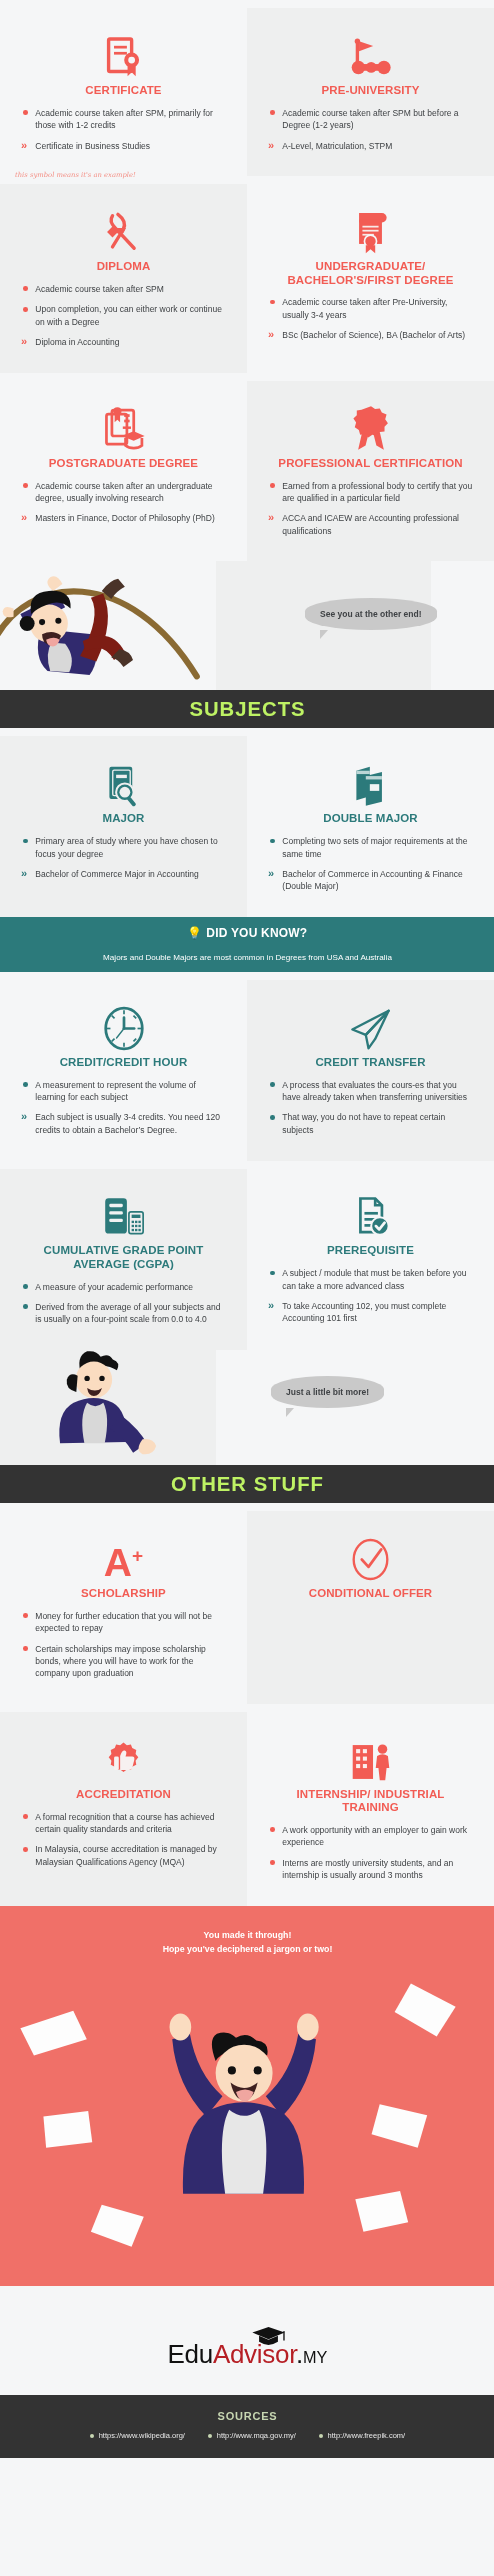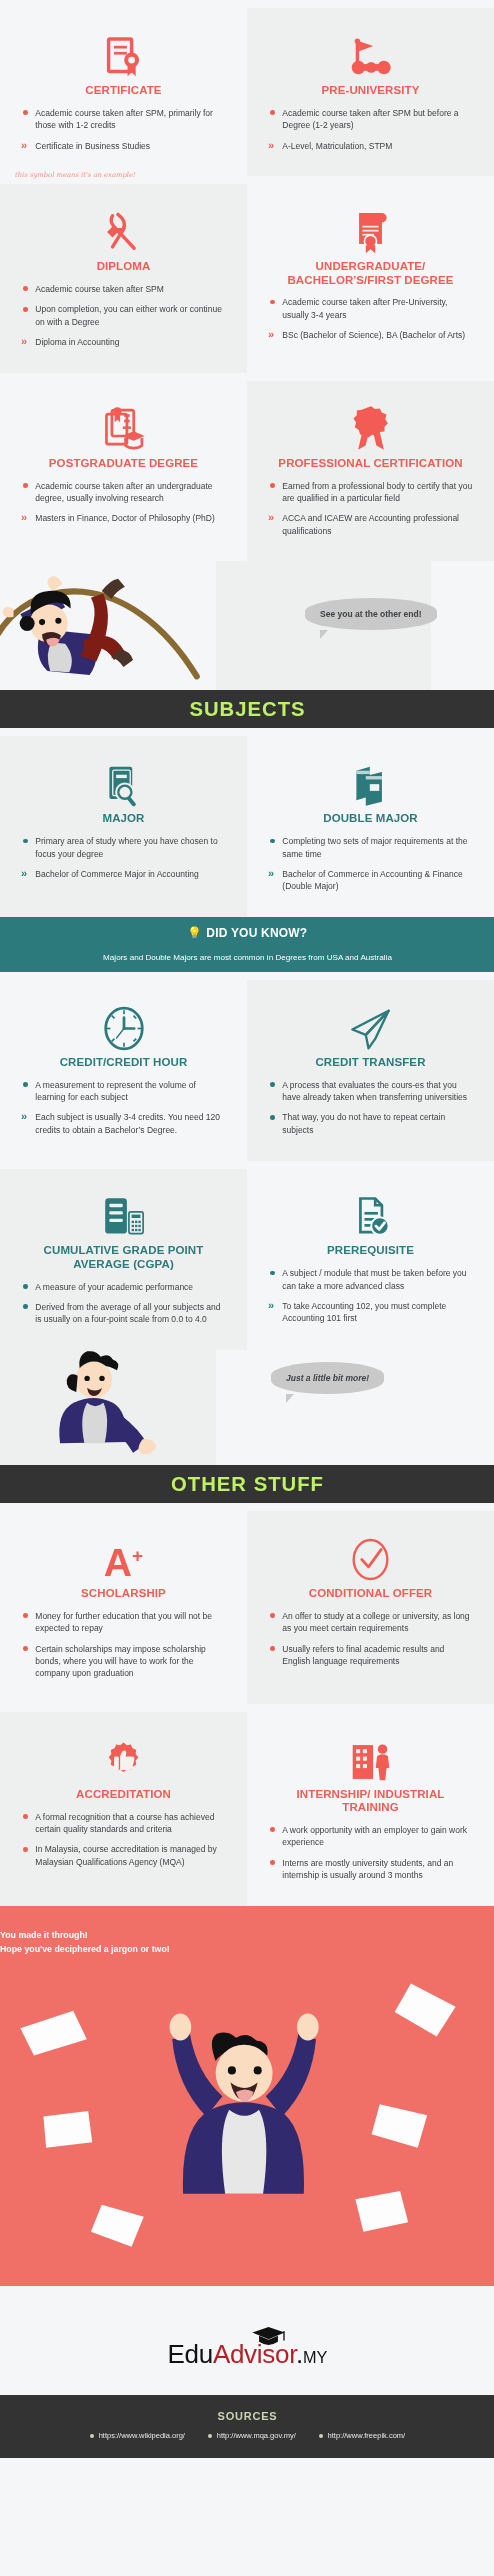--- a/index.html
+++ b/index.html
@@ -141,21 +141,21 @@
 
   
   .finale {
     background:#f07068;
     height:380px;
     position:relative;
     overflow:hidden;
   }
   .finale-text {
     padding-top:22px;
-    text-align:left;
+    text-align:center;
     color:#fff;
     font-weight:bold;
     font-size:8.8px;
     line-height:1.6;
     position:relative;
     z-index:2;
   }
 
   
   .logo-band {
@@ -504,21 +504,21 @@
       <circle cx="118" cy="44" r="27" fill="#fadcc0"></circle>
       <circle cx="108" cy="42" r="4" fill="#111"></circle>
       <circle cx="130" cy="42" r="4" fill="#111"></circle>
       <path d="M108 56 q12 8 22 0 q-4 12 -12 12 q-8 0 -10 -12 z" fill="#3e2020"></path>
       <path d="M92 62 q-16 -4 -14 -18 q4 -12 16 -6 z" fill="#111"></path>
       <path d="M88 78 q30 -14 58 0 q22 12 20 58 l-98 2 q-6 -46 20 -60 z" fill="#312a6e"></path>
       <path d="M108 78 q12 10 24 0 q10 20 2 60 l-30 0 q-8 -40 4 -60 z" fill="#d8d8d8"></path>
       <path d="M158 96 q28 22 38 42 l-20 14 q-14 -24 -34 -36 z" fill="#312a6e"></path>
       <path d="M190 132 q16 -2 20 10 q-4 14 -20 12 q-12 -6 0 -22 z" fill="#fadcc0"></path>
     </svg>
-    <div class="bubble" style="left:271px; top:12px;font-style:italic;">Just a little bit more!</div>
+    <div class="bubble" style="left:271px; top:26px;">Just a little bit more!</div>
   </div>
 
   <div class="banner">
     <span class="banner-text">OTHER STUFF</span>
   </div>
 
   <div class="grid">
     <div class="card bg-b red">
       <div class="card-icon">
         <div class="ap">A<sup>+</sup></div>
@@ -531,24 +531,20 @@
     </div>
 
     <div class="card bg-a red">
       <div class="card-icon">
         <svg width="39" height="45" viewBox="0 0 58 66">
           <ellipse cx="29" cy="33" rx="25" ry="29" fill="none" stroke="#f25c54" stroke-width="3.5"></ellipse>
           <path d="M16 33 L26 44 L45 18" fill="none" stroke="#f25c54" stroke-width="4" stroke-linecap="round" stroke-linejoin="round"></path>
         </svg>
       </div>
       <div class="card-title t-red">CONDITIONAL OFFER</div>
-      <ul class="points">
-        <li class="dot">An offer to study at a college or university, as long as you meet certain requirements</li>
-        <li class="dot">Usually refers to final academic results and English language requirements</li>
-      </ul>
     </div>
 
     <div class="card bg-a red">
       <div class="card-icon">
         <svg width="39" height="42" viewBox="0 0 58 62">
           <path d="M29 2 l5 4 6-1 2 5 6 3-1 6 4 5-4 5 1 6-6 3-2 5-6-1-5 4-5-4-6 1-2-5-6-3 1-6-4-5 4-5-1-6 6-3 2-5 6 1z" fill="#f25c54"></path>
           <path d="M24 22 q3 -9 7 -8 q4 1 1 9 l10 0 q4 0 3 5 l-3 12 q-1 3 -5 3 l-13 0 z" fill="#f7f1f0"></path>
           <rect x="15" y="23" width="7" height="20" rx="2" fill="#f7f1f0"></rect>
         </svg>
       </div>

